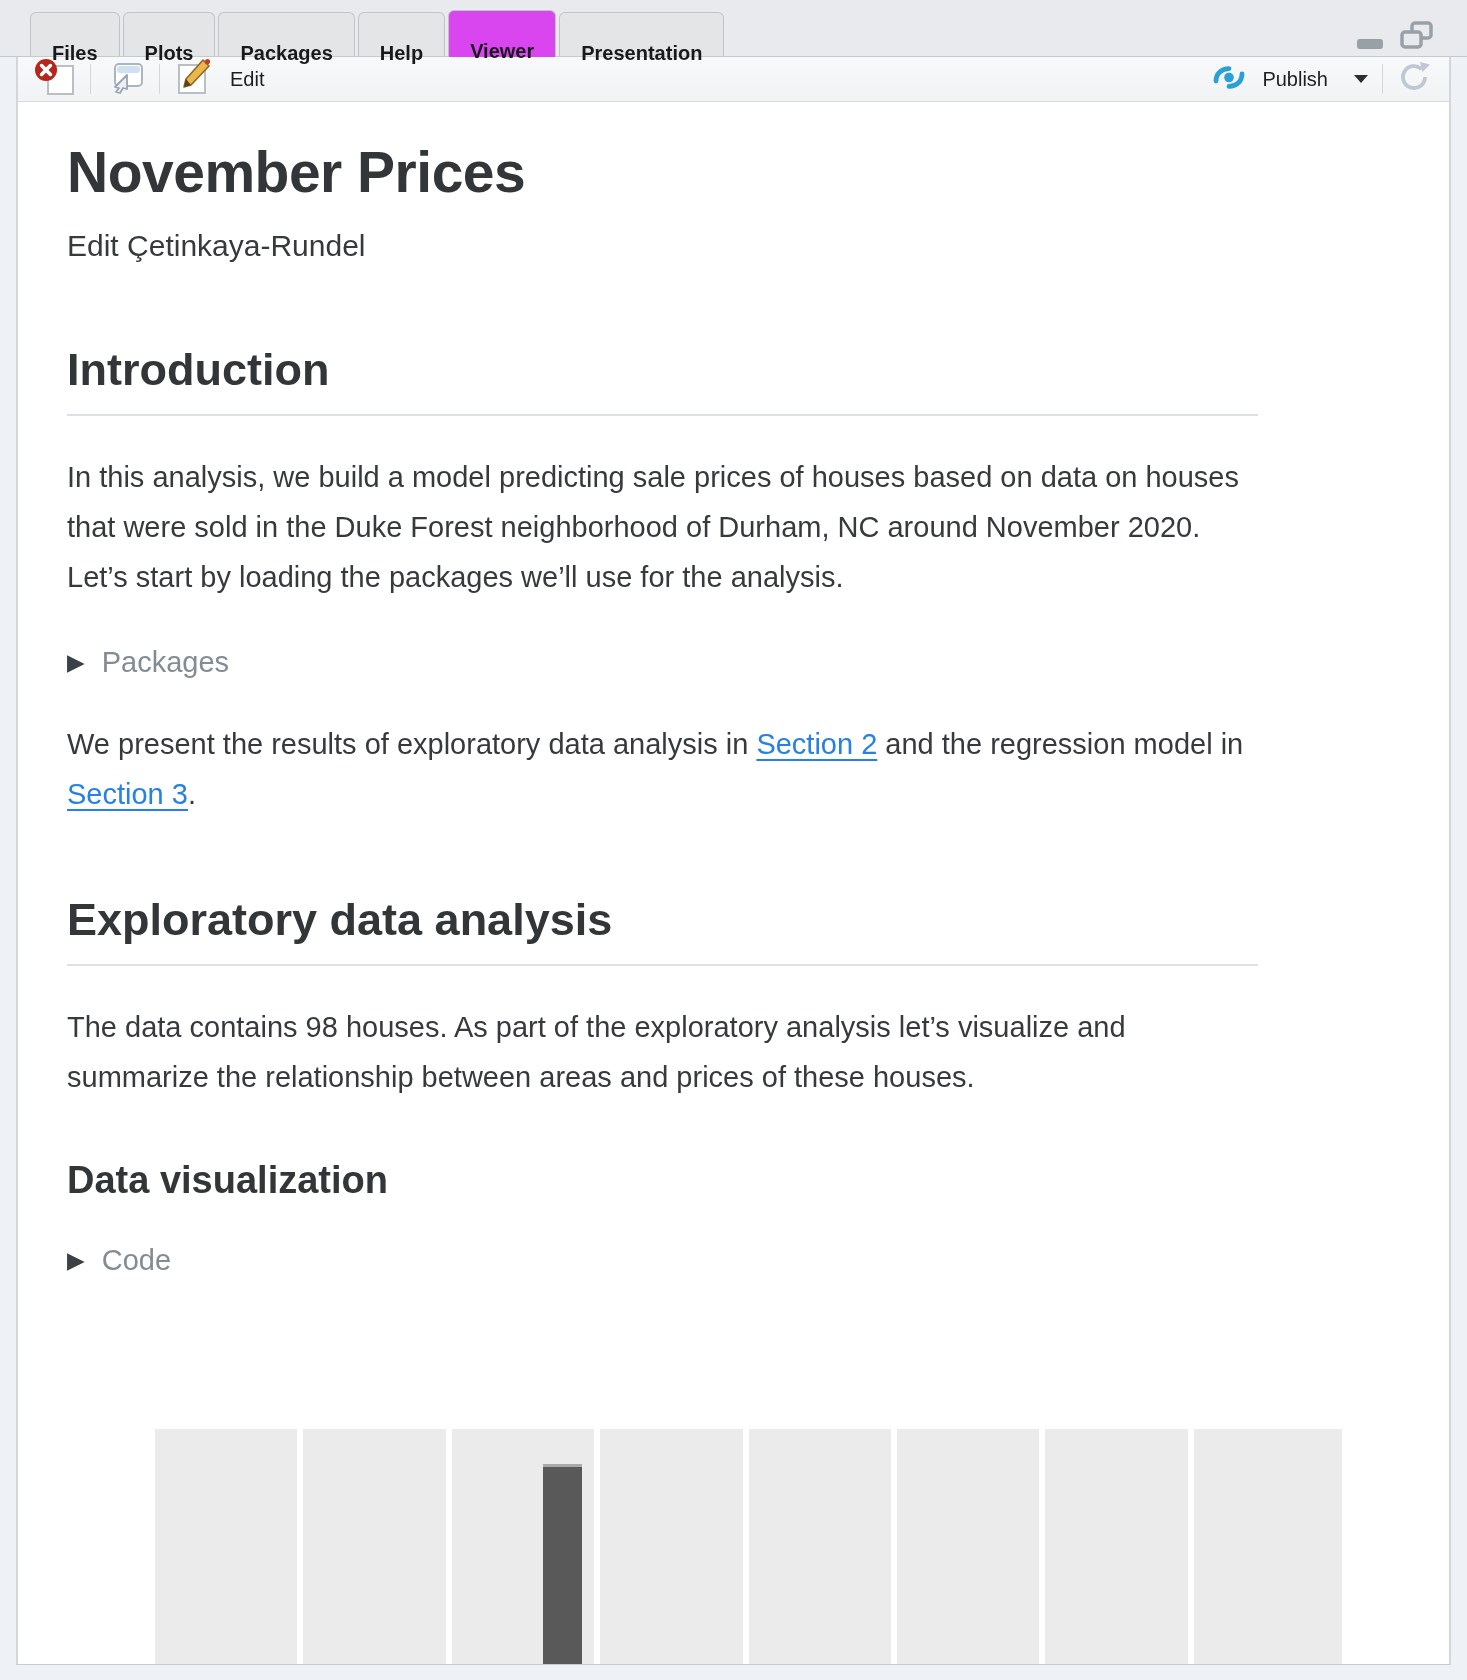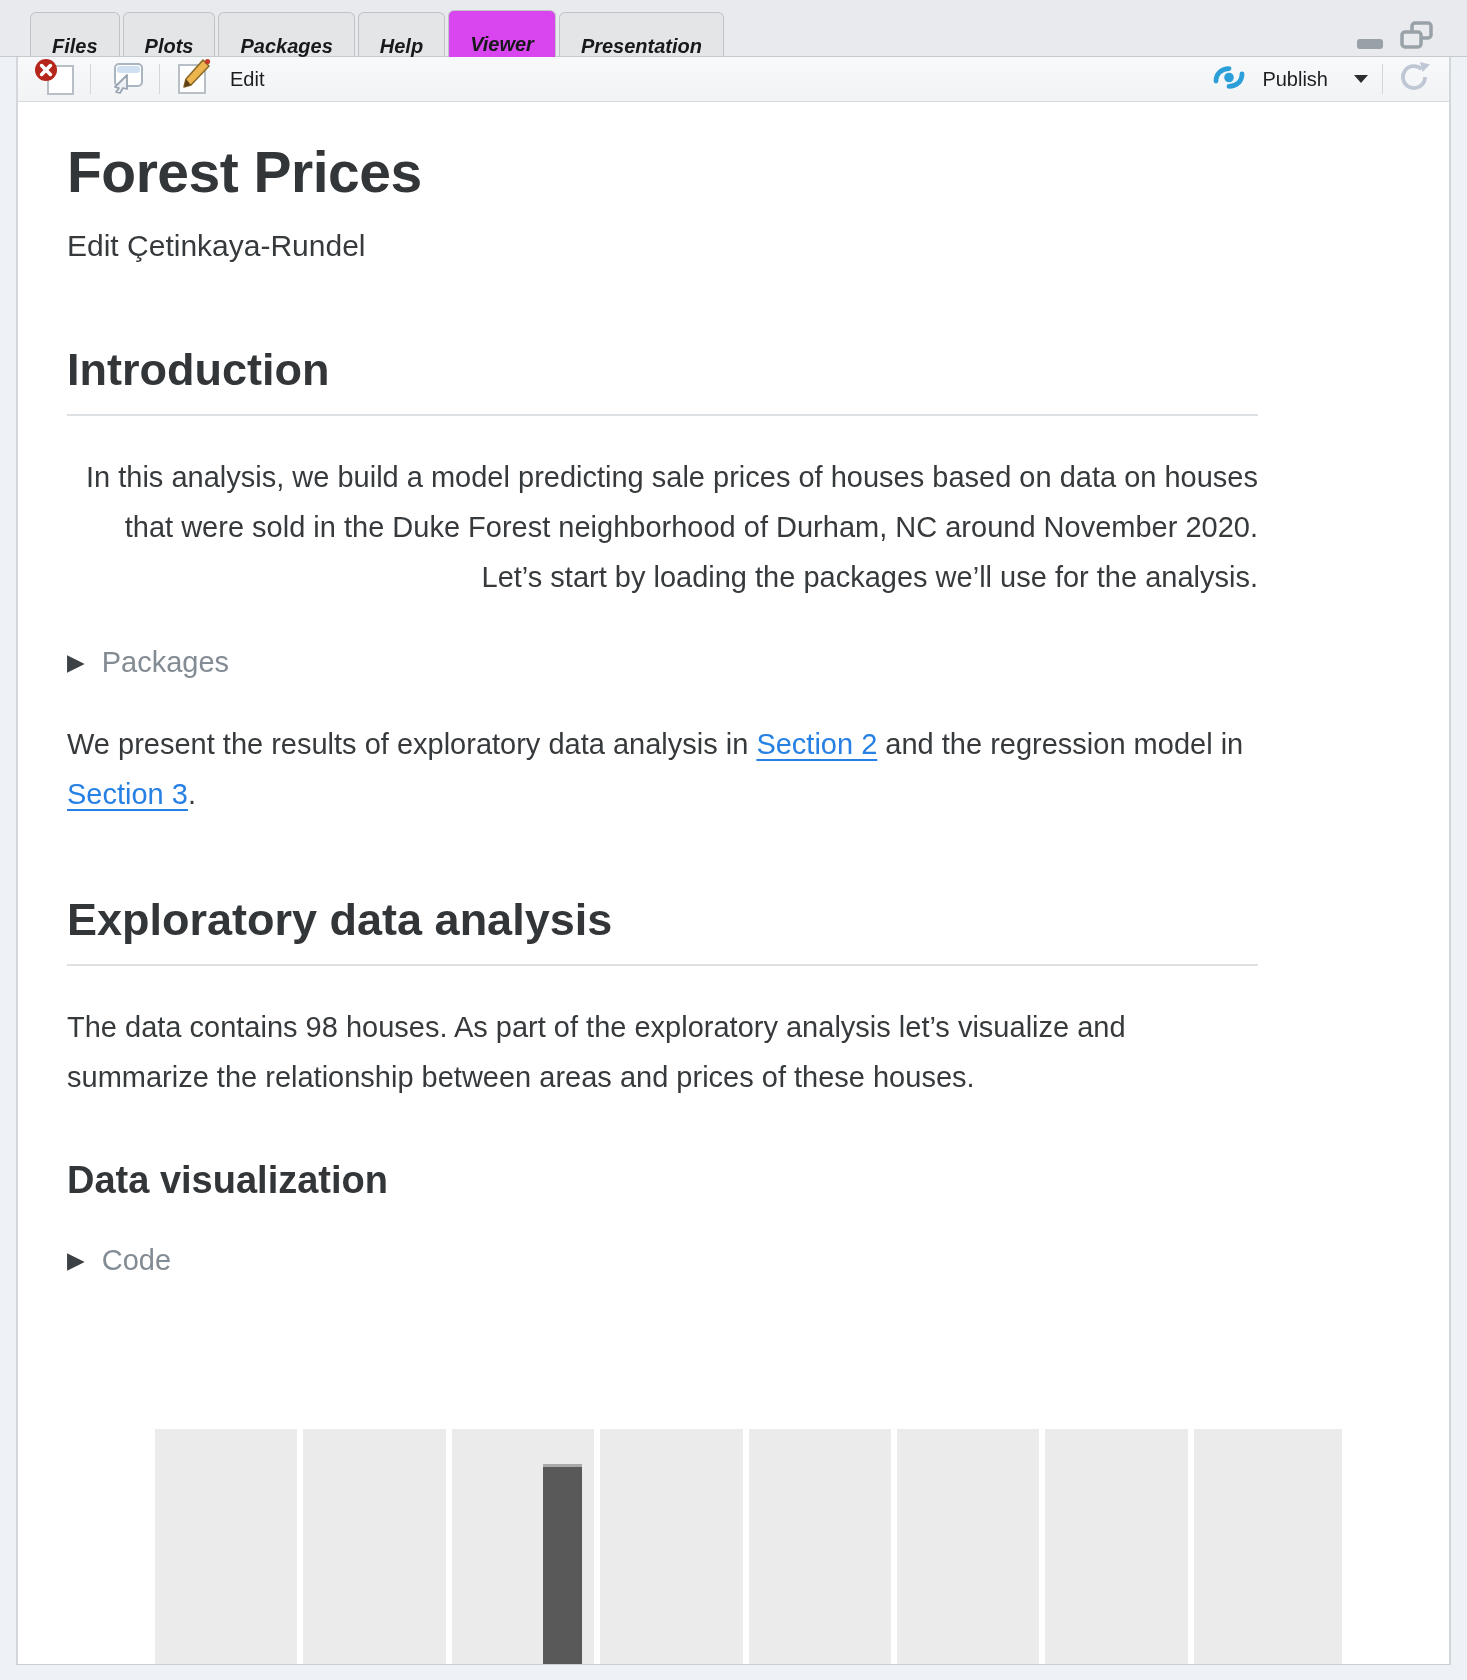--- a/index.html
+++ b/index.html
@@ -12,25 +12,25 @@
   }
 
   
   .tabbar {
     height:57px; background:#e8eaed;
     border-bottom:1px solid #c6cacd;
     display:flex; align-items:flex-end; padding-left:30px;
     position:relative;
   }
   .tab {
-    height:44px; line-height:45px; padding:11px 21px;
+    height:44px; line-height:45px; padding:18px 21px;
     background:#e3e5e7; border:1px solid #c0c4c8; border-bottom:none;
     border-radius:6px 6px 0 0;
     font-size:20px; font-weight:700; color:#17191b;
-    margin-right:3px; white-space:nowrap; cursor:default;font-style:italic;
+    margin-right:3px; white-space:nowrap; cursor:default;
   }
   .tab.active {
     background:#d946ef; height:47px; margin-bottom:-1px;
     position:relative; z-index:2;
   }
   .win-controls { position:absolute; right:32px; top:20px; display:flex; gap:14px; align-items:flex-end; }
 
   
   .pane {
     margin:0 16px; background:#ffffff;
@@ -54,21 +54,21 @@
   .viewer { height:1562px; overflow:hidden; background:#fff; }
   article { padding:40px 0 0 49px; width:1240px; color:#373a3c; }
   h1 { font-size:57px; line-height:60px; font-weight:600; color:#333639; letter-spacing:-0.5px; }
   .author { font-size:30px; line-height:36px; margin-top:26px; color:#373a3c; }
   h2 { font-size:45px; line-height:52px; font-weight:600; color:#333639;
        padding-bottom:18px; border-bottom:2px solid #dde1e4; }
   .h2-intro { margin-top:80px; }
   .h2-eda { margin-top:75px; }
   h3 { font-size:38px; line-height:46px; font-weight:600; color:#333639; margin-top:55px; }
   p { font-size:29px; line-height:50px; max-width:1230px; }
-  .p1 { margin-top:36px;text-align:right; }
+  .p1 { margin-top:36px; }
   .p2 { margin-top:37px; }
   .p3 { margin-top:36px; }
   .p4 { margin-top:25px; }
   a { color:#2780e3; text-decoration:underline; text-decoration-thickness:2px; text-underline-offset:5px; cursor:pointer; }
   code {
     font-family:"DejaVu Sans Mono", monospace;
     font-size:27px; color:#9753b8; background:#f6f6f7;
     padding:4px 11px; border-radius:10px;
   }
   .toggle { display:flex; align-items:center; gap:17px; font-size:29px; line-height:40px; color:#838b93; cursor:pointer; }
@@ -167,21 +167,21 @@
           <path d="M28 17 a11 11 0 1 1 -3.4 -7.9" stroke="#bfc7d4" stroke-width="3.8" fill="none"></path>
           <polygon points="23,2 33,4.5 25.5,12" fill="#bfc7d4"></polygon>
         </svg>
       </span>
     </span>
   </div>
 
   <div class="viewer">
     <article>
 
-      <h1>Forest Prices</h1>
+      <h1>November Prices</h1>
       <div class="author">Edit Çetinkaya-Rundel</div>
 
       <h2 class="h2-intro">Introduction</h2>
 
       <p class="p1">In this analysis, we build a model predicting sale prices of houses based on data on houses that were sold in the Duke Forest neighborhood of Durham, NC around November 2020. Let’s start by loading the packages we’ll use for the analysis.</p>
 
       <div class="toggle toggle-packages">
         <span class="tri">▶</span>
         <span>Packages</span>
       </div>

